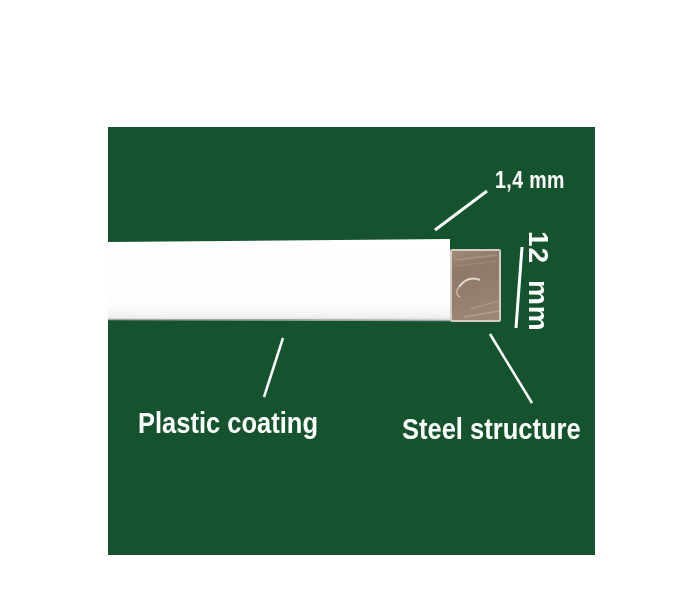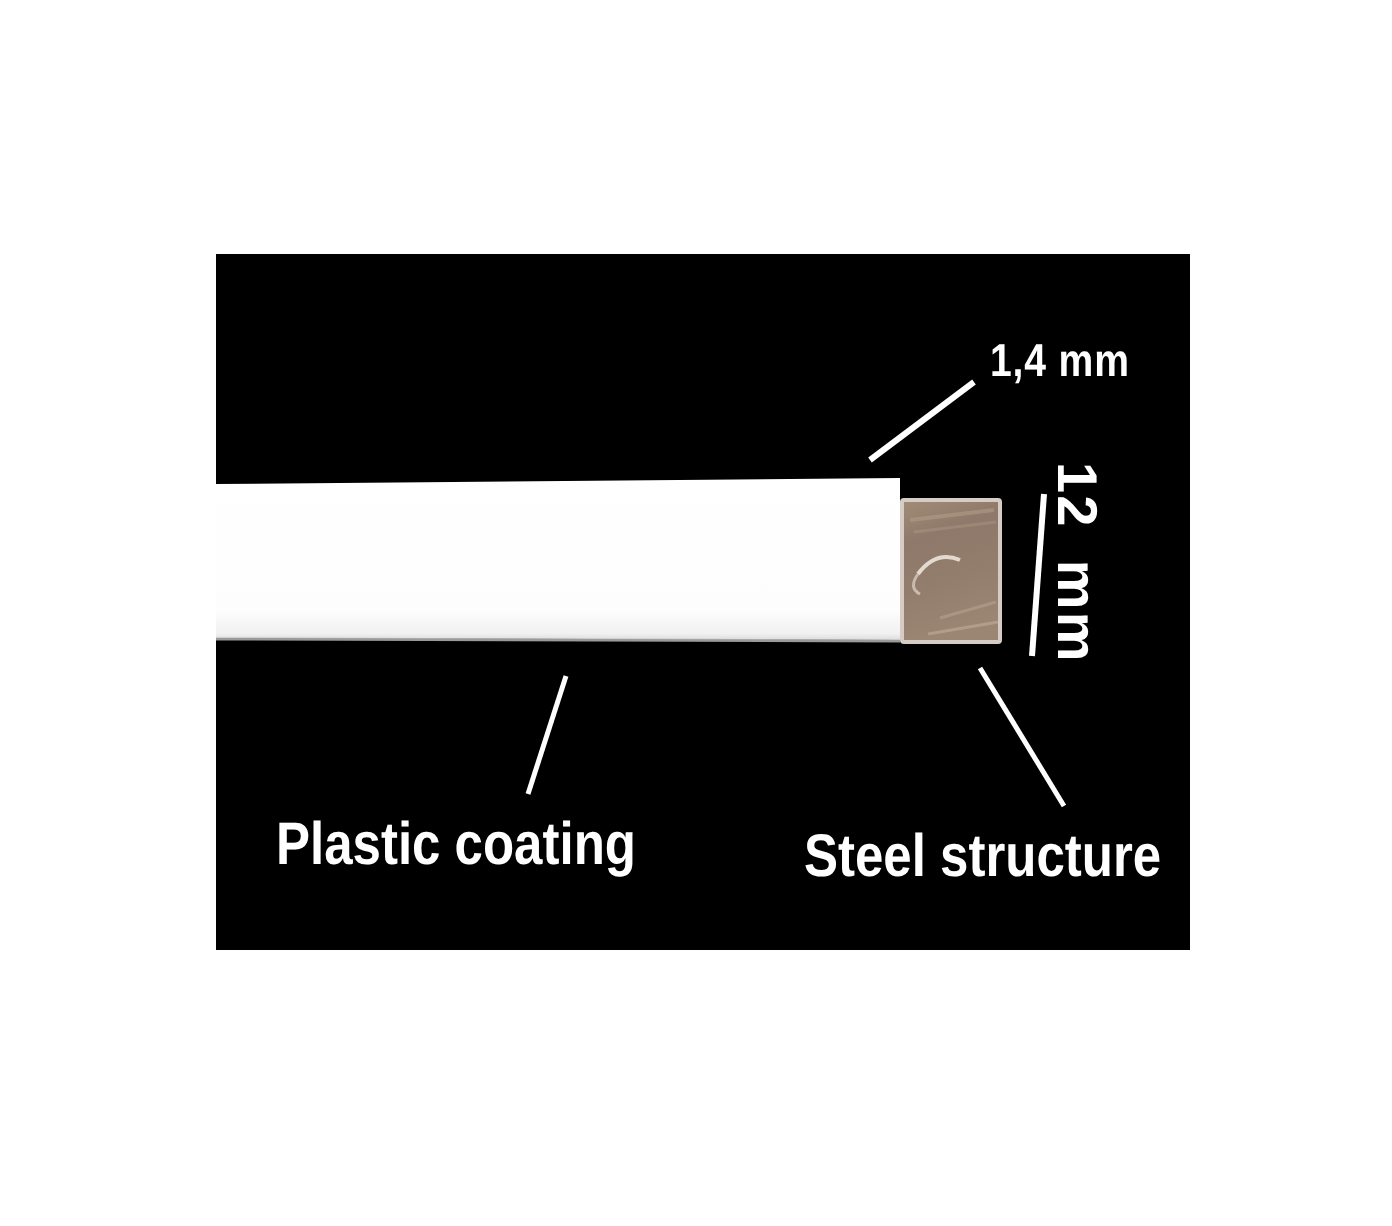--- a/index.html
+++ b/index.html
@@ -13,22 +13,22 @@
     height: 613px;
     background: #ffffff;
     overflow: hidden;
     font-family: "Liberation Sans", sans-serif;
   }
   .photo {
     position: absolute;
     left: 108px;
     top: 127px;
     width: 487px;
-    height: 348px;
-    background: #000000;
+    height: 428px;
+    background: #14532d;
   }
   .photo svg {
     position: absolute;
     left: 0;
     top: 0;
     display: block;
   }
   .label {
     position: absolute;
     color: #ffffff;

